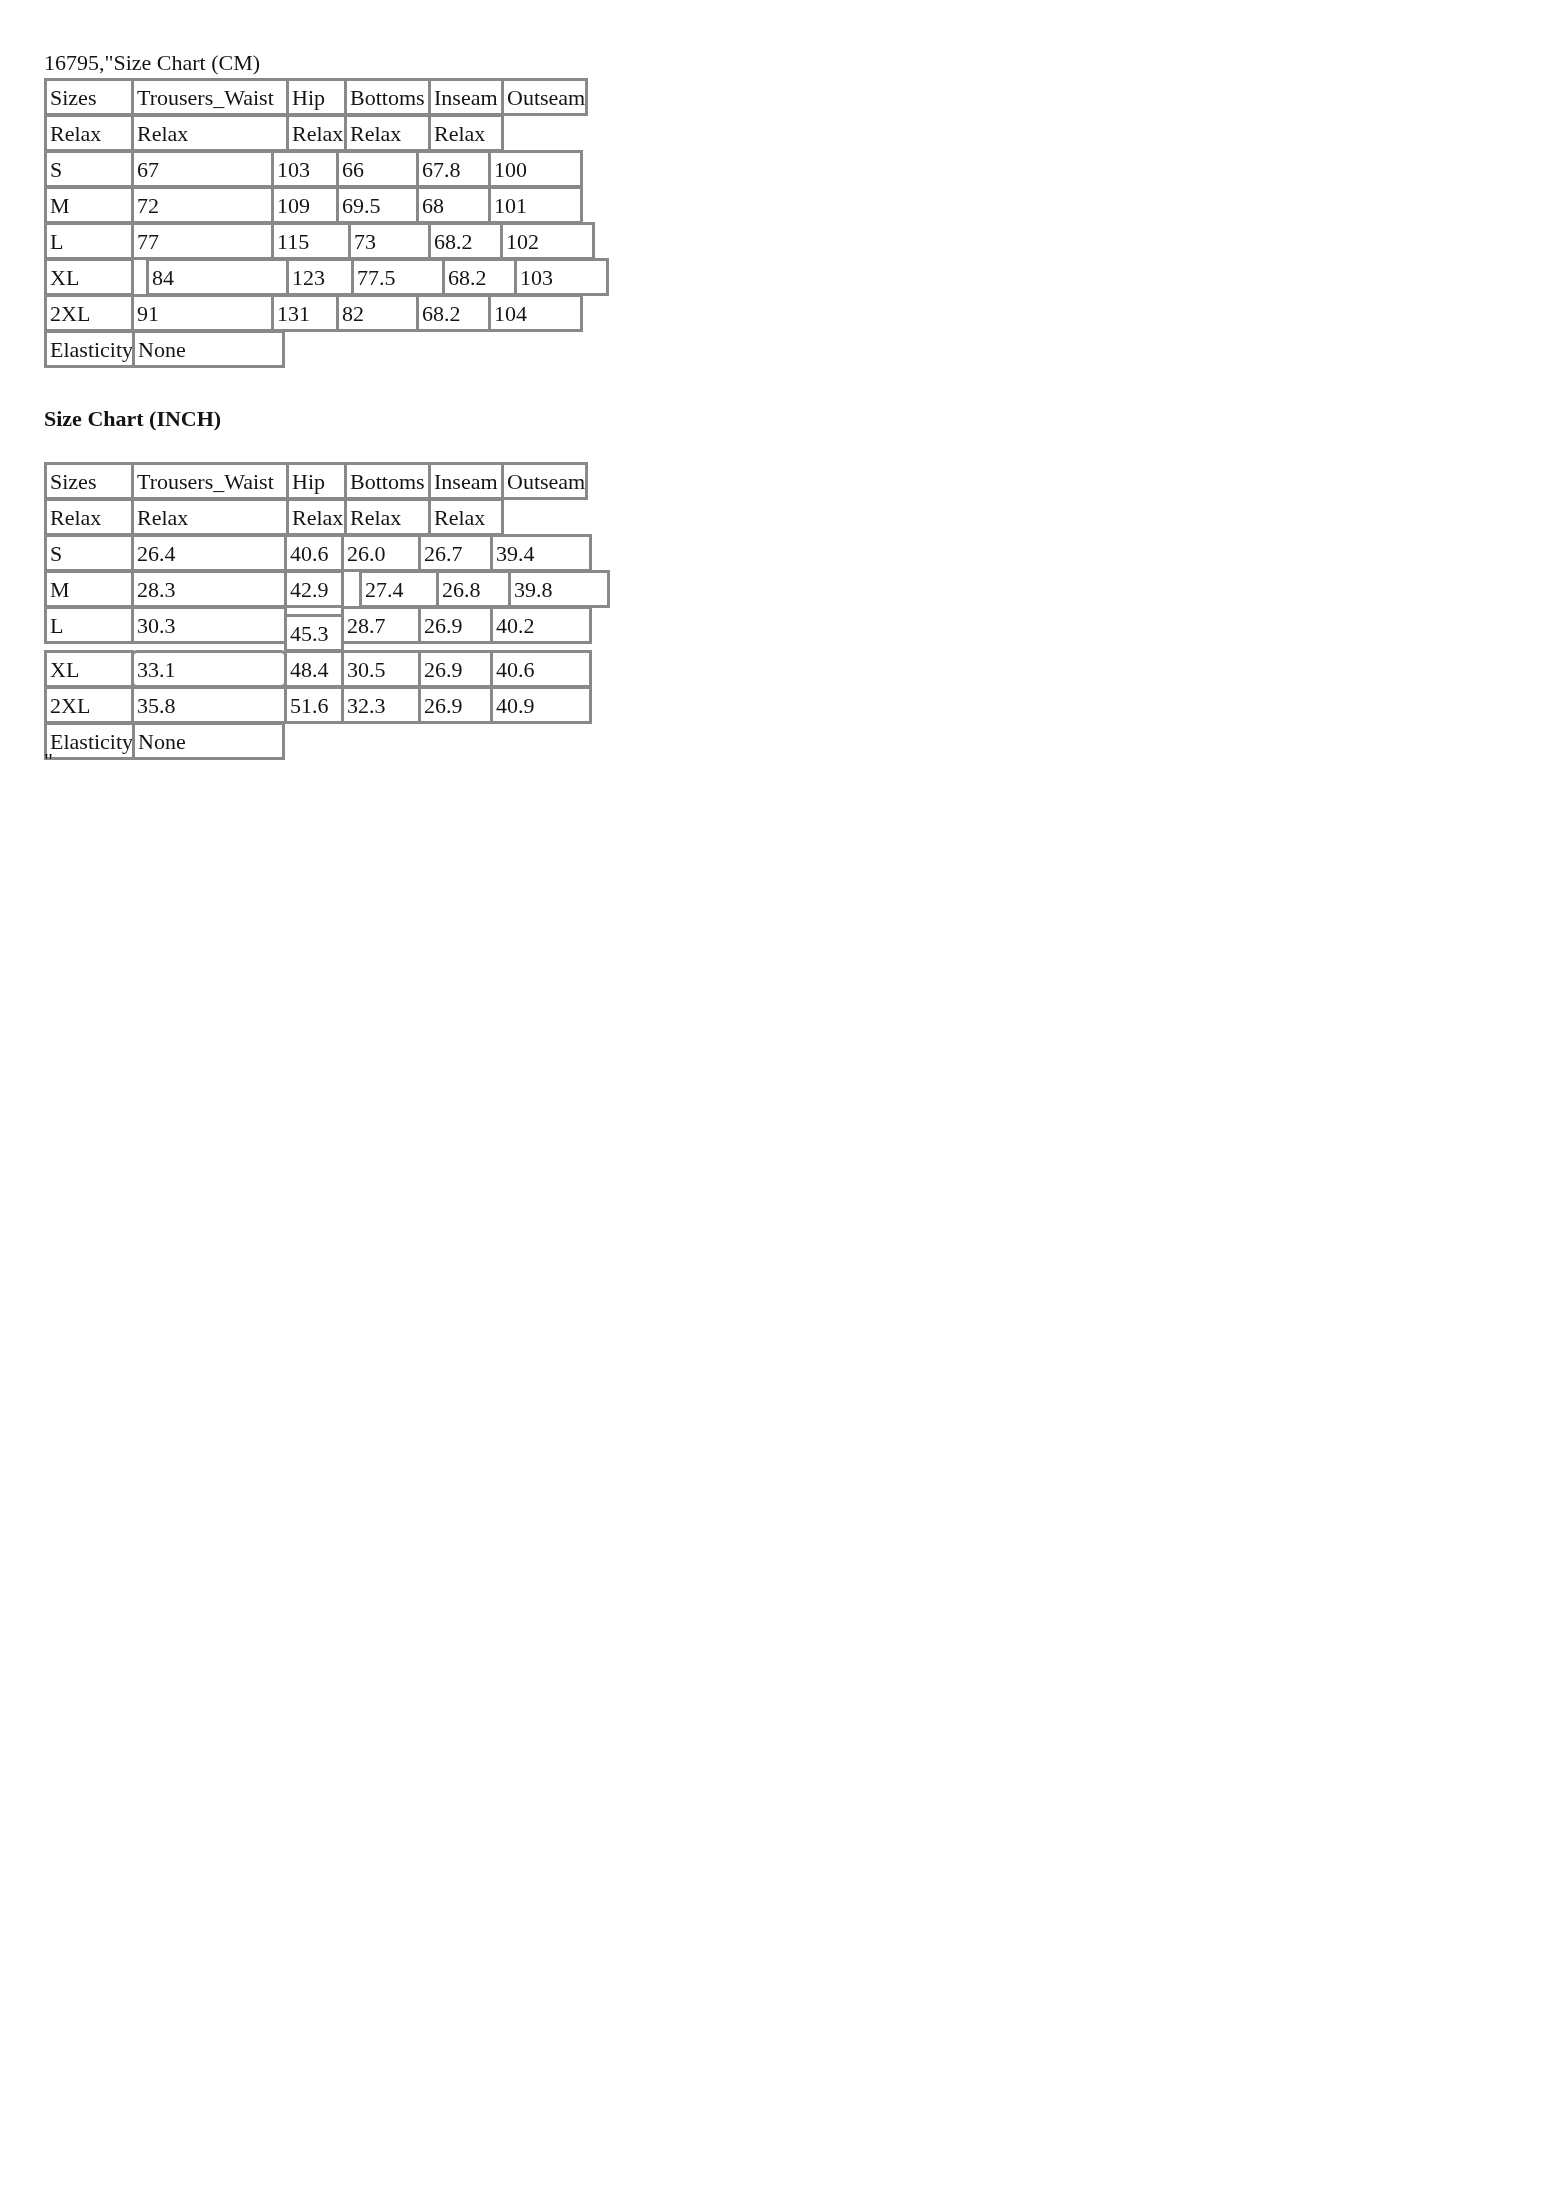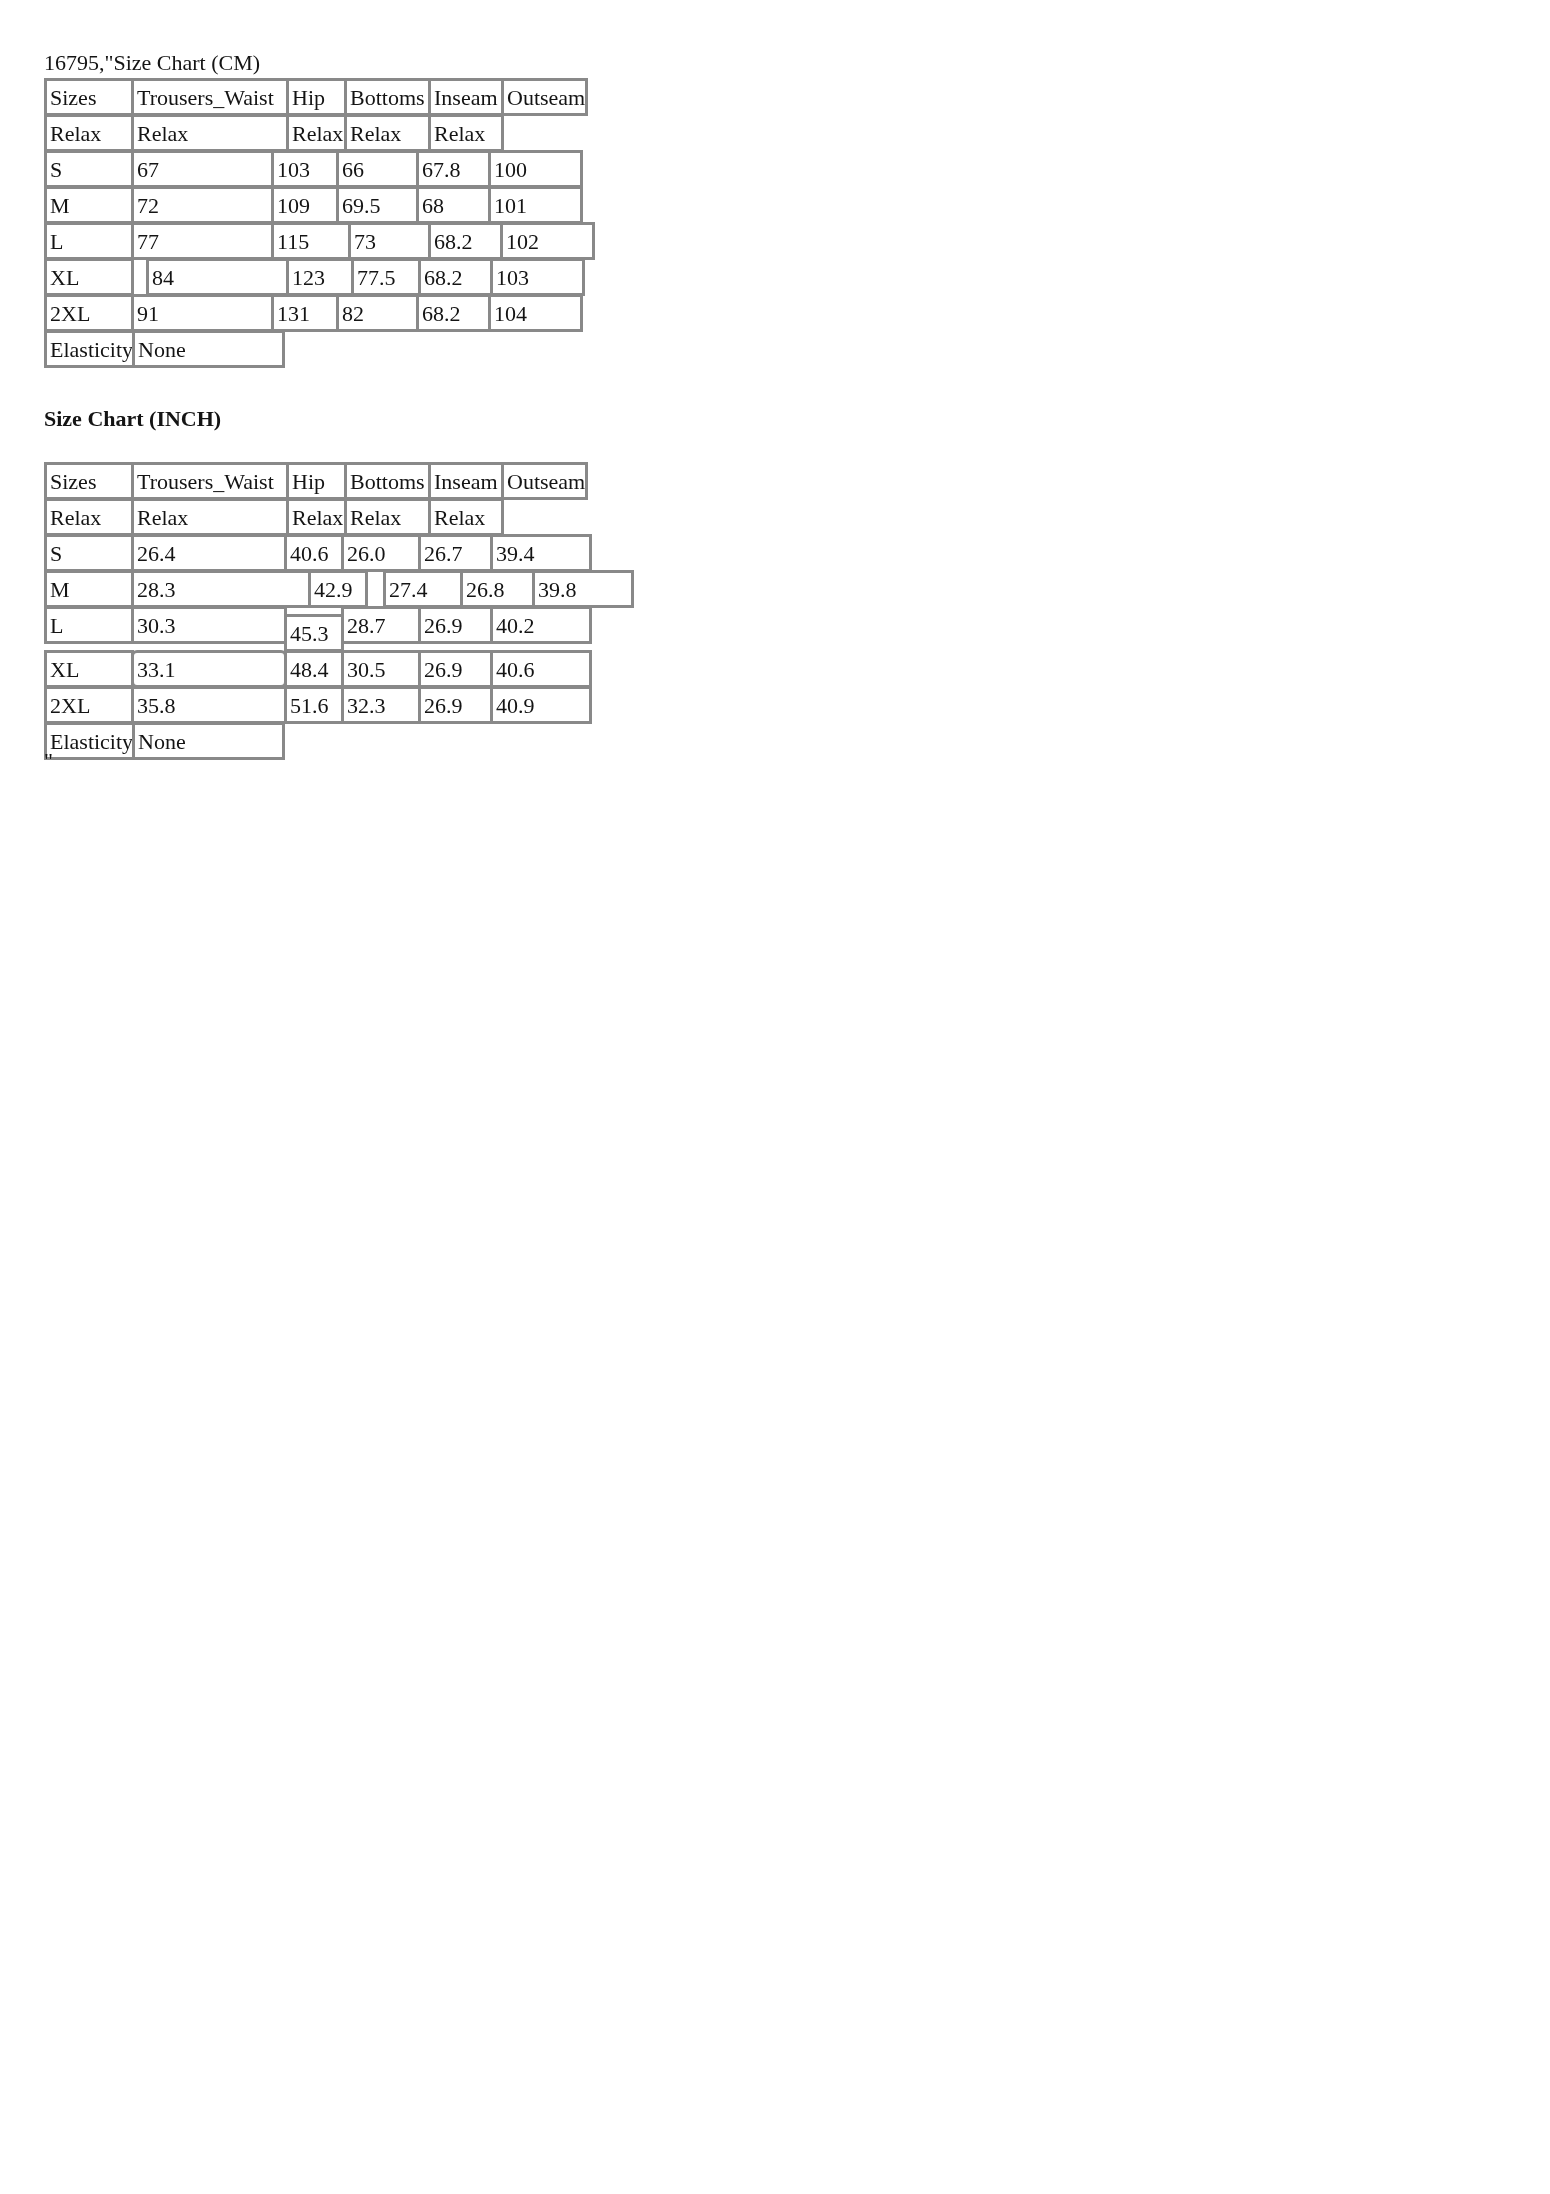--- a/index.html
+++ b/index.html
@@ -105,21 +105,21 @@
         <div class="tcell" style="width: 143px;">77</div>
         <div class="tcell" style="width: 80px;">115</div>
         <div class="tcell" style="width: 83px;">73</div>
         <div class="tcell" style="width: 75px;">68.2</div>
         <div class="tcell" style="width: 95px;">102</div>
       </div>
       <div class="trow">
         <div class="tcell" style="width: 90px;">XL</div>
         <div class="tcell" style="width: 143px; margin-left: 12px;">84</div>
         <div class="tcell" style="width: 68px;">123</div>
-        <div class="tcell" style="width: 70px;">77.5</div>
+        <div class="tcell" style="width: 94px;">77.5</div>
         <div class="tcell" style="width: 75px;">68.2</div>
         <div class="tcell" style="width: 95px;">103</div>
       </div>
       <div class="trow">
         <div class="tcell" style="width: 90px;">2XL</div>
         <div class="tcell" style="width: 143px;">91</div>
         <div class="tcell" style="width: 68px;">131</div>
         <div class="tcell" style="width: 83px;">82</div>
         <div class="tcell" style="width: 75px;">68.2</div>
         <div class="tcell" style="width: 95px;">104</div>
@@ -151,21 +151,21 @@
       <div class="trow">
         <div class="tcell" style="width: 90px;">S</div>
         <div class="tcell" style="width: 156px;">26.4</div>
         <div class="tcell" style="width: 60px;">40.6</div>
         <div class="tcell" style="width: 80px;">26.0</div>
         <div class="tcell" style="width: 75px;">26.7</div>
         <div class="tcell" style="width: 102px;">39.4</div>
       </div>
       <div class="trow">
         <div class="tcell" style="width: 90px;">M</div>
-        <div class="tcell" style="width: 180px;">28.3</div>
+        <div class="tcell" style="width: 156px;">28.3</div>
         <div class="tcell" style="width: 60px;">42.9</div>
         <div class="tcell" style="width: 80px; margin-left: 15px;">27.4</div>
         <div class="tcell" style="width: 75px;">26.8</div>
         <div class="tcell" style="width: 102px;">39.8</div>
       </div>
       <div class="trow">
         <div class="tcell" style="width: 90px;">L</div>
         <div class="tcell" style="width: 156px;">30.3</div>
         <div class="tcell" style="width: 60px; margin-top: 8px;">45.3</div>
         <div class="tcell" style="width: 80px;">28.7</div>

